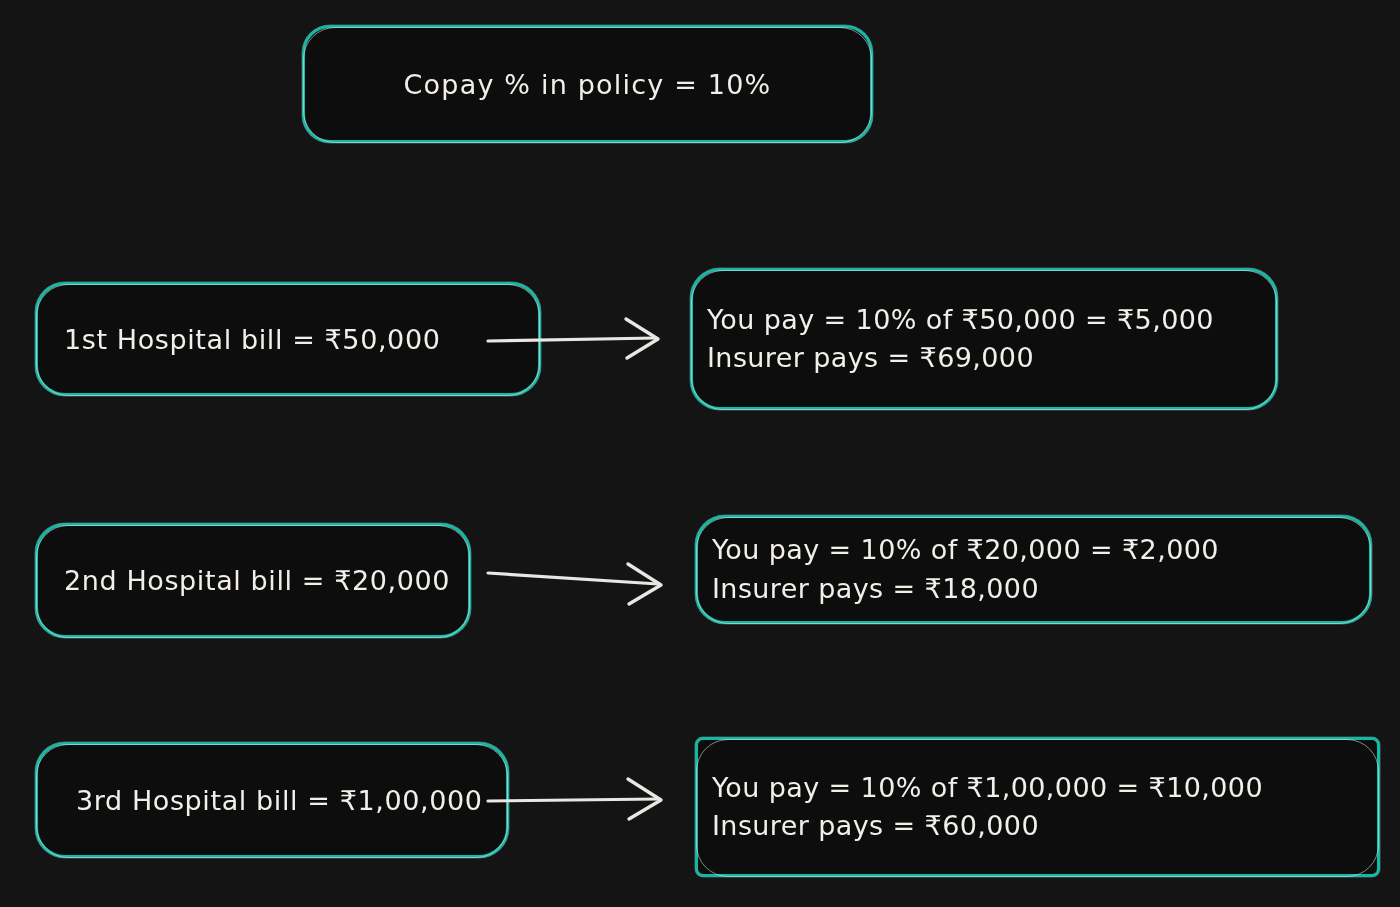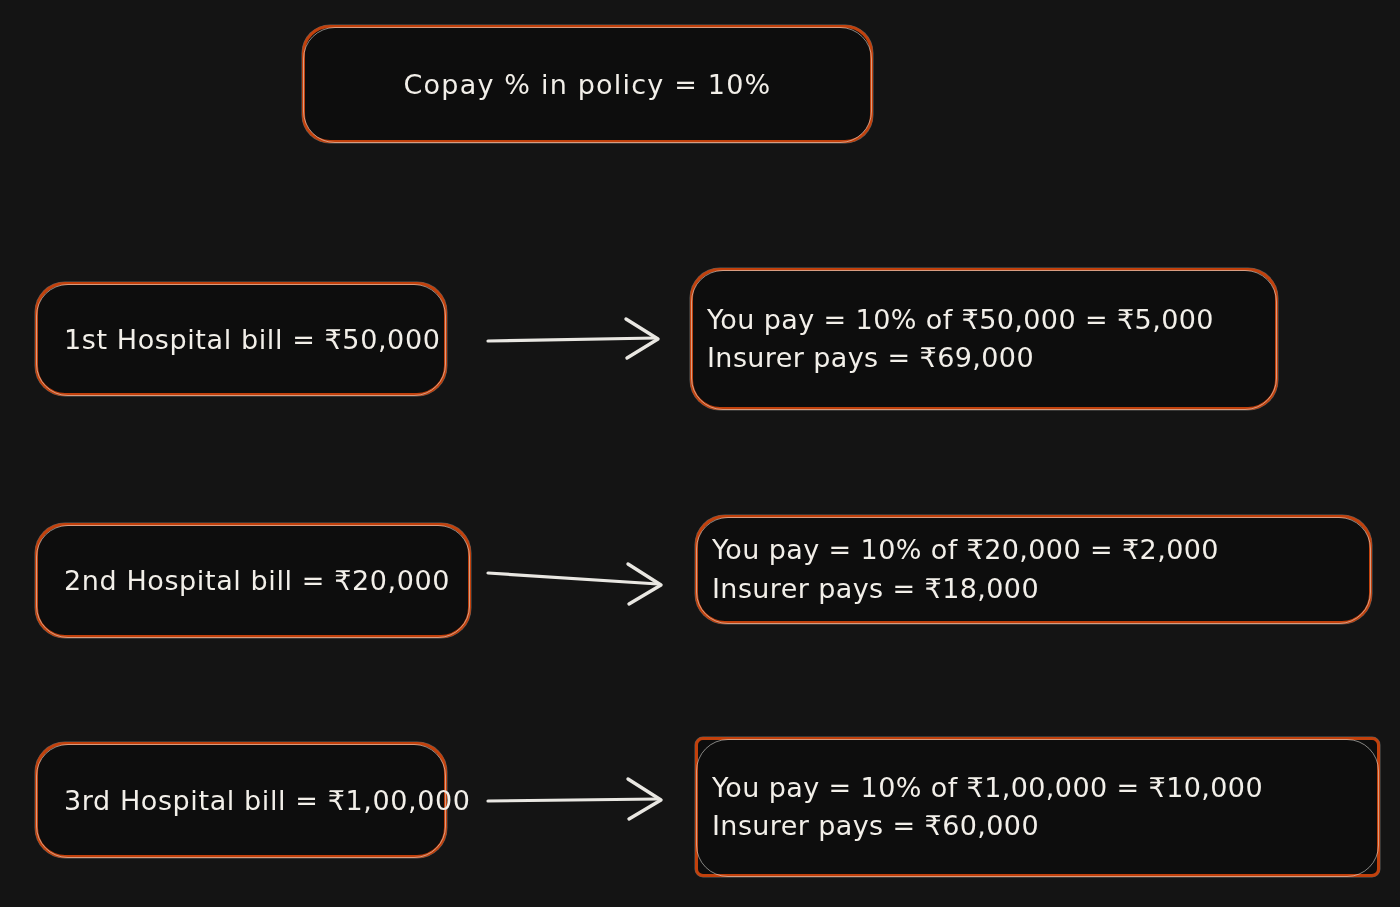--- a/index.html
+++ b/index.html
@@ -15,21 +15,21 @@
     background: #141414;
     overflow: hidden;
     font-family: "DejaVu Sans", sans-serif;
   }
 
   
   .sketch-box {
     position: absolute;
     box-sizing: border-box;
     background: #0d0d0d;
-    border: 3px solid #c2410c;
+    border: 3px solid #14b8a6;
     border-radius: 30px;
     display: flex;
     flex-direction: column;
     justify-content: center;
     box-shadow: 0 0 0 0.5px rgba(233,231,226,0.35);
   }
   
   .sketch-box::after {
     content: "";
     position: absolute;
@@ -74,21 +74,21 @@
 </style>
 </head>
 <body>
 
 <div id="canvas">
 
   <div class="sketch-box" style="left:302px; top:25px; width:571px; height:118px; border-radius:28px;">
     <div class="box-title">Copay % in policy = 10%</div>
   </div>
 
-  <div class="sketch-box" style="left:35px; top:282px; width:412px; height:114px;">
+  <div class="sketch-box" style="left:35px; top:282px; width:506px; height:114px;">
     <div class="bill-text">1st Hospital bill = ₹50,000</div>
   </div>
 
   <svg class="arrow" style="left:486px; top:305px;" width="210" height="70" viewBox="0 0 210 70">
     <path d="M2 36 L170 33" stroke="#e9e7e2" stroke-width="3.2" fill="none" stroke-linecap="round"></path>
     <path d="M140 14 L172 34 L141 53" stroke="#e9e7e2" stroke-width="3.4" fill="none" stroke-linecap="round" stroke-linejoin="round"></path>
   </svg>
 
   <div class="sketch-box" style="left:690px; top:268px; width:588px; height:142px;">
     <div class="detail-lines">
@@ -106,21 +106,21 @@
     <path d="M142 19 L175 40 L143 59" stroke="#e9e7e2" stroke-width="3.4" fill="none" stroke-linecap="round" stroke-linejoin="round"></path>
   </svg>
 
   <div class="sketch-box" style="left:695px; top:515px; width:677px; height:109px;">
     <div class="detail-lines">
       <div class="detail-line">You pay = 10% of ₹20,000 = ₹2,000</div>
       <div class="detail-line">Insurer pays = ₹18,000</div>
     </div>
   </div>
 
-  <div class="sketch-box" style="left:35px; top:742px; width:412px; height:116px;">
+  <div class="sketch-box" style="left:35px; top:742px; width:474px; height:116px;padding-left:12px;">
     <div class="bill-text">3rd Hospital bill = ₹1,00,000</div>
   </div>
 
   <svg class="arrow" style="left:486px; top:765px;" width="215" height="70" viewBox="0 0 215 70">
     <path d="M2 36 L172 34" stroke="#e9e7e2" stroke-width="3.2" fill="none" stroke-linecap="round"></path>
     <path d="M142 14 L175 35 L143 54" stroke="#e9e7e2" stroke-width="3.4" fill="none" stroke-linecap="round" stroke-linejoin="round"></path>
   </svg>
 
   <div class="sketch-box" style="left:695px; top:737px; width:685px; height:140px;border-radius:8px;">
     <div class="detail-lines">

